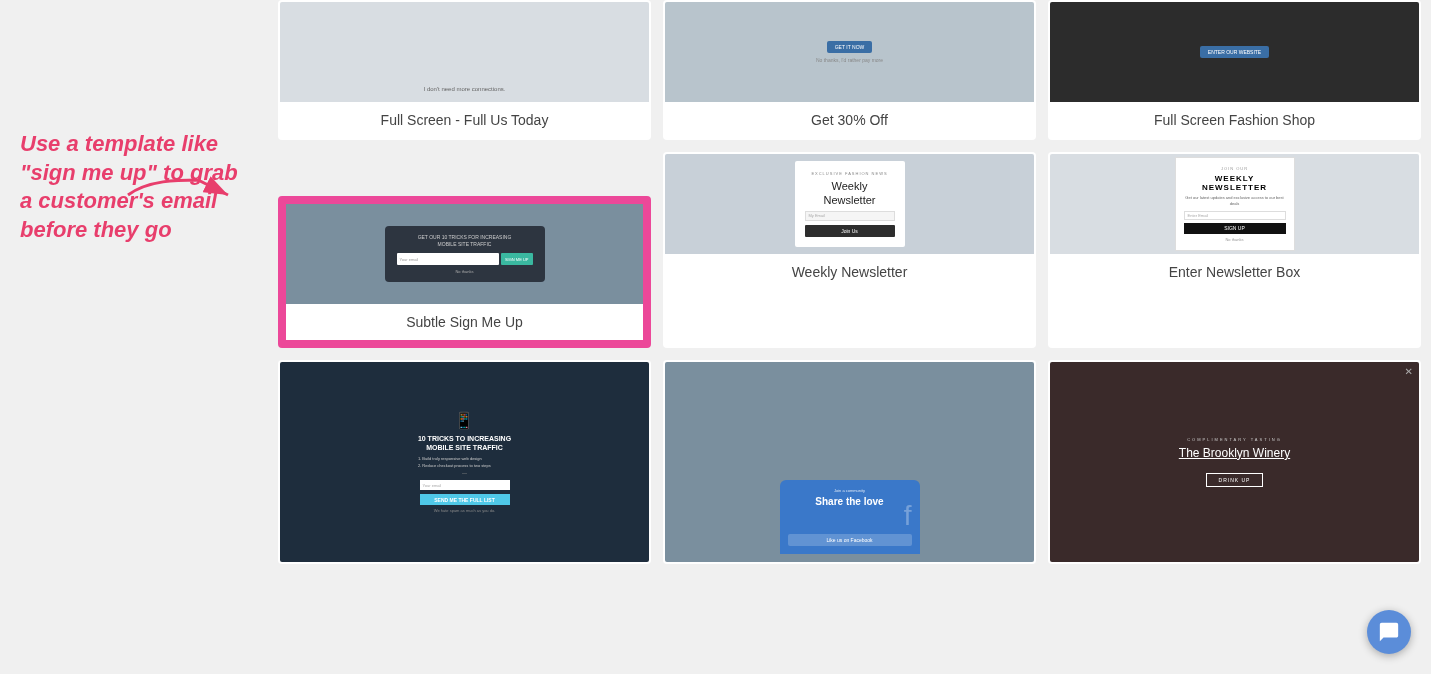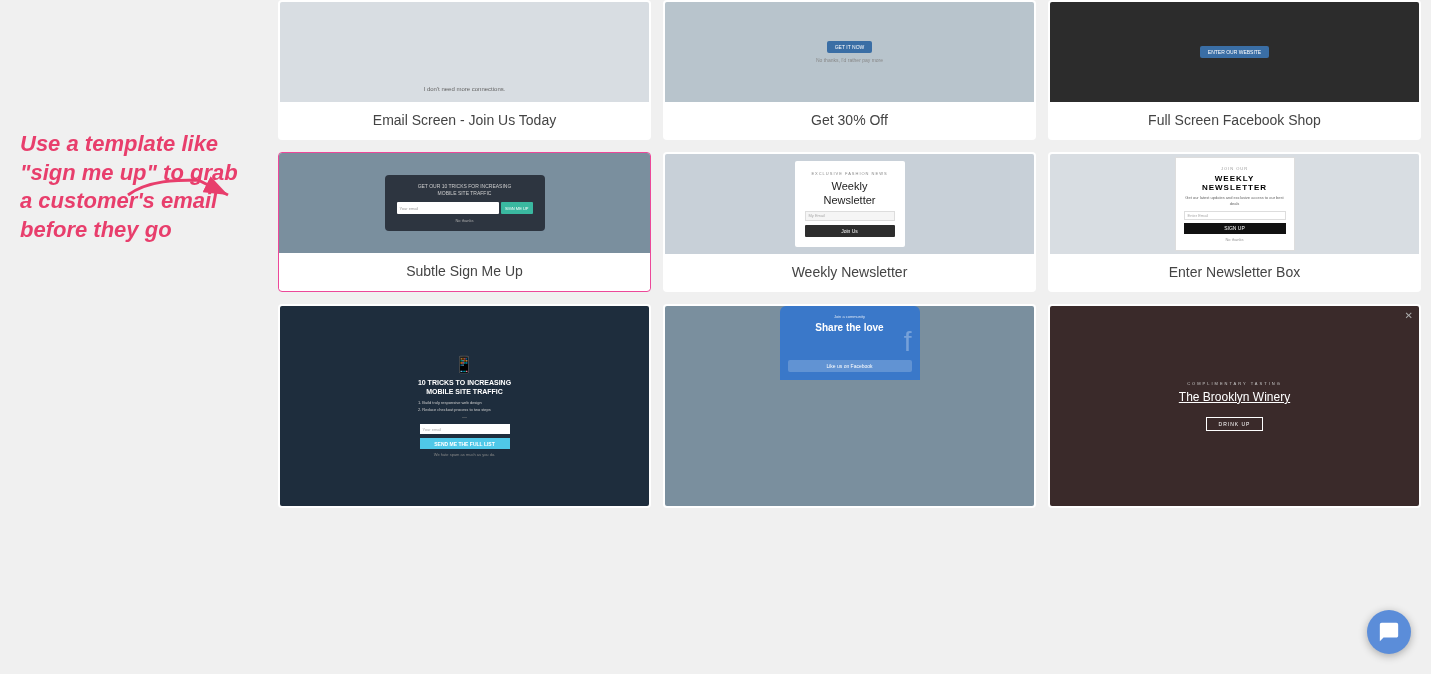--- a/index.html
+++ b/index.html
@@ -53,21 +53,22 @@
 
     .template-card {
       background: #fff;
       border-radius: 4px;
       overflow: hidden;
       cursor: pointer;
       border: 2px solid transparent;
     }
 
     .template-card.highlighted {
-      border: 1px solid #ec4899;
+      border: 8px solid #ec4899;
+      margin-top: 44px;
     }
 
     .card-preview {
       width: 100%;
       height: 100px;
       background: #b0bdc8;
       display: flex;
       align-items: center;
       justify-content: center;
       overflow: hidden;
@@ -390,23 +391,23 @@
       font-size: 4px;
       color: #888;
       text-align: center;
       margin-top: 3px;
     }
 
     
     .preview-share-love {
       background: #8a9faf;
       display: flex;
-      align-items: flex-start;
-      justify-content: center;
-      padding-bottom: 0;
+      align-items: flex-end;
+      justify-content: center;
+      padding-bottom: 8px;
     }
 
     .share-love-widget {
       background: #3a78c9;
       border-radius: 6px 6px 0 0;
       width: 140px;
       padding: 8px;
     }
 
     .share-love-widget .sl-join {
@@ -532,36 +533,36 @@
     <p class="annotation-text">Use a template like "sign me up" to grab a customer's email before they go</p>
   </div>
 
   <div class="main-content">
     <div class="template-grid">
 
       <div class="template-card">
         <div class="card-preview preview-join-us">
           <span class="small-text">I don't need more connections.</span>
         </div>
-        <div class="card-label">Email Screen - Join Us Today</div>
+        <div class="card-label">Full Screen - Full Us Today</div>
       </div>
 
       <div class="template-card">
         <div class="card-preview preview-get10">
           <div class="btn-blue">GET IT NOW</div>
           <div class="no-thanks">No thanks, I'd rather pay more</div>
         </div>
         <div class="card-label">Get 30% Off</div>
       </div>
 
       <div class="template-card">
         <div class="card-preview preview-fashion">
           <div class="enter-btn">ENTER OUR WEBSITE</div>
         </div>
-        <div class="card-label">Full Screen Facebook Shop</div>
+        <div class="card-label">Full Screen Fashion Shop</div>
       </div>
 
       <div class="template-card highlighted">
         <div class="card-preview preview-sign-me-up">
           <div class="sign-me-up-widget">
             <div class="widget-title">
               <span>GET OUR 10 TRICKS FOR INCREASING</span><br>
               <span>MOBILE SITE TRAFFIC</span>
             </div>
             <div class="widget-input-row">

